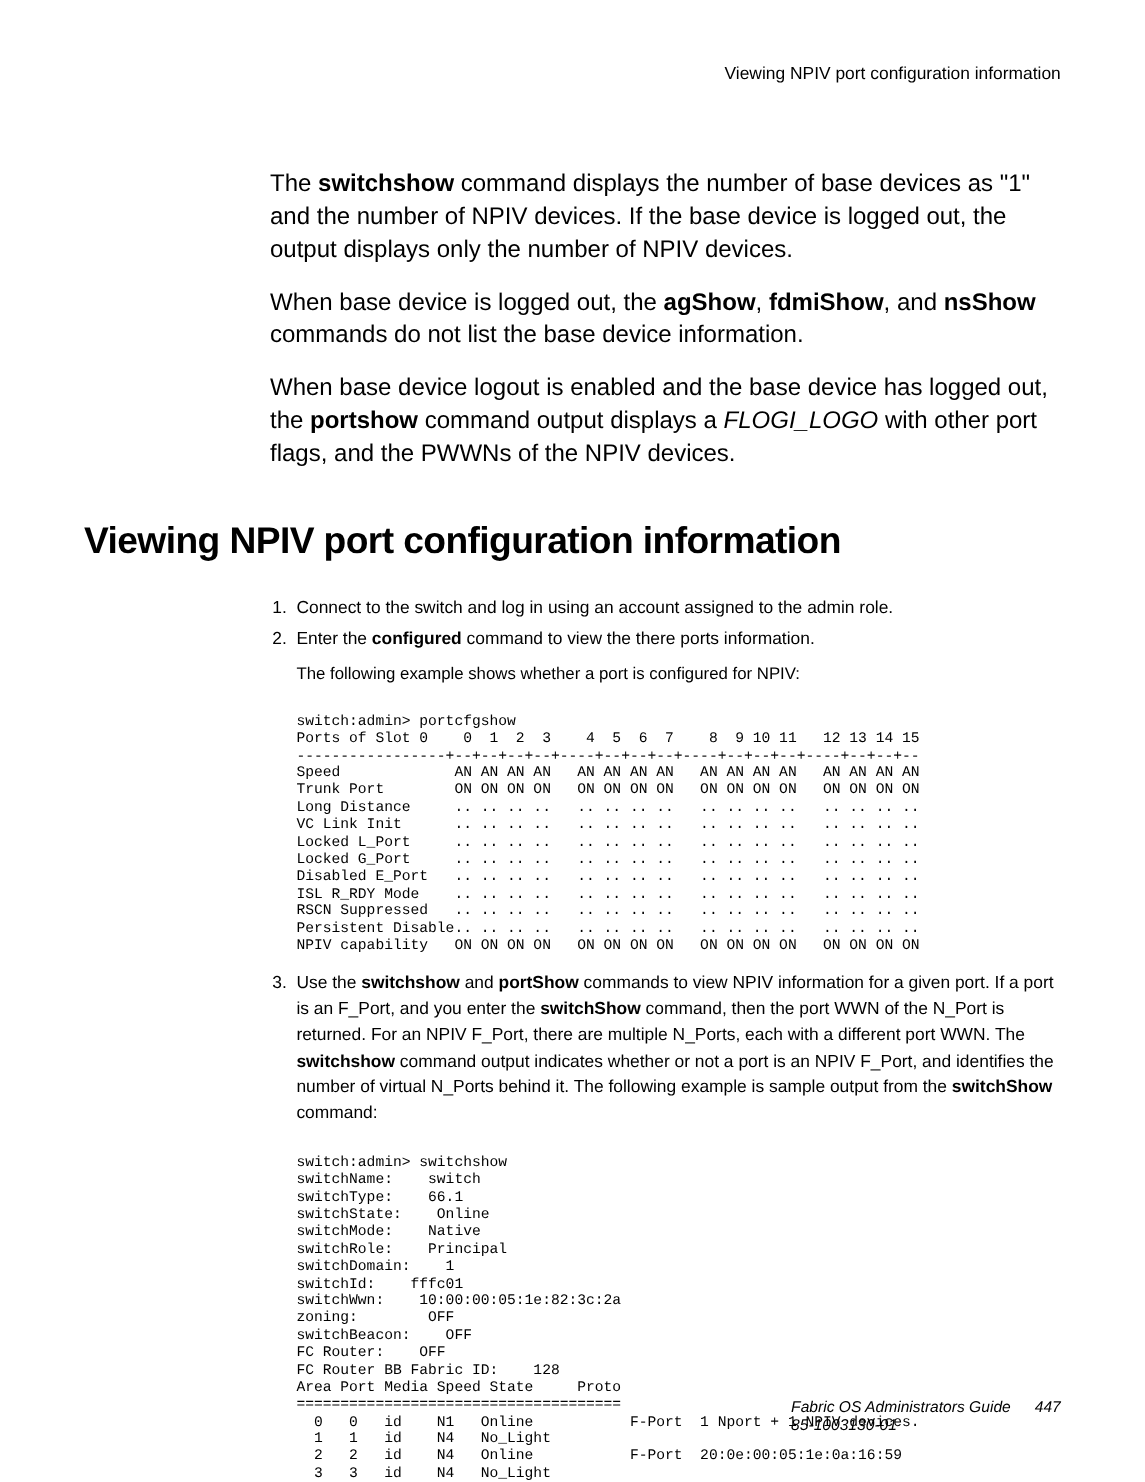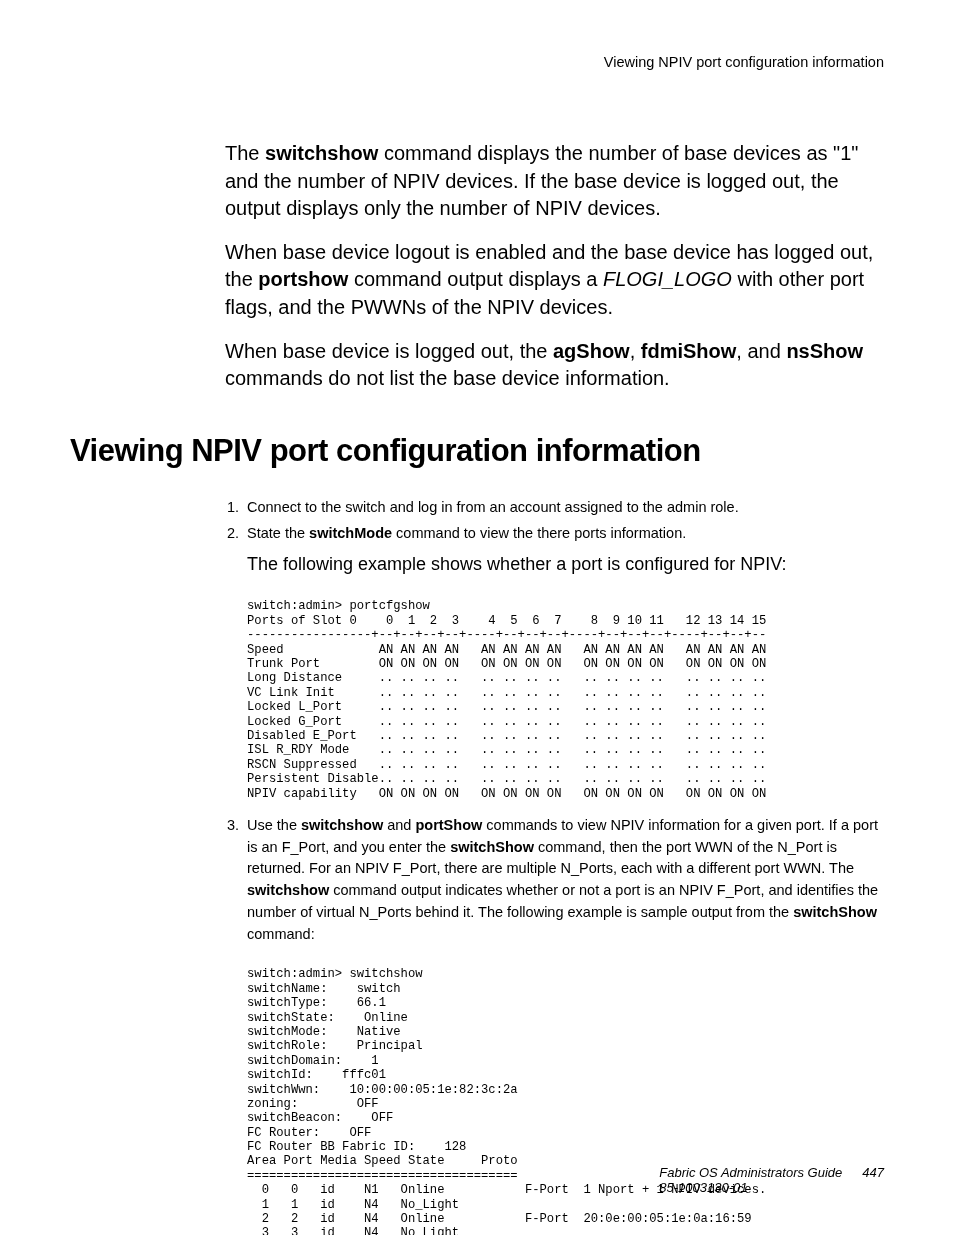--- a/index.html
+++ b/index.html
@@ -49,21 +49,21 @@
     line-height: 1.5;
     font-size: 14.5px;
   }
   ol.steps > li {
     margin-bottom: 4px;
     padding-left: 4px;
   }
   .step-follow {
     margin: 8px 0 8px 0;
     line-height: 1.4;
-    font-size: 18px;
+    font-size: 14px;
   }
   pre.code {
     font-family: "Courier New", Courier, monospace;
     font-size: 12.2px;
     line-height: 1.18;
     white-space: pre;
     margin: 22px 0 14px 0;
   }
   .footer {
     position: absolute;
@@ -83,34 +83,34 @@
 <body>
 
 <div class="page">
   <div class="running-head">Viewing NPIV port configuration information</div>
 
   <div class="body-block">
     <p class="para">
       <span>The </span><b>switchshow</b><span> command displays the number of base devices as "1" and the number of NPIV devices. If the base device is logged out, the output displays only the number of NPIV devices.</span>
     </p>
     <p class="para">
-      <span>When base device logout is enabled and the base device has logged out, the </span><b>portshow</b><span> command output displays a </span><i>FLOGI_LOGO</i><span> with other port flags, and the PWWNs of the NPIV devices.</span>
+      <span>When base device is logged out, the </span><b>agShow</b><span>, </span><b>fdmiShow</b><span>, and </span><b>nsShow</b><span> commands do not list the base device information.</span>
     </p>
     <p class="para">
-      <span>When base device is logged out, the </span><b>agShow</b><span>, </span><b>fdmiShow</b><span>, and </span><b>nsShow</b><span> commands do not list the base device information.</span>
+      <span>When base device logout is enabled and the base device has logged out, the </span><b>portshow</b><span> command output displays a </span><i>FLOGI_LOGO</i><span> with other port flags, and the PWWNs of the NPIV devices.</span>
     </p>
   </div>
 
   <h1 class="section">Viewing NPIV port configuration information</h1>
 
   <div style="margin-left:155px;">
     <ol class="steps">
-      <li>Connect to the switch and log in from an account assigned to the admin role.</li>
+      <li>Connect to the switch and log in using an account assigned to the admin role.</li>
       <li>
-        <span>State the </span><b>switchMode</b><span> command to view the there ports information.</span>
+        <span>Enter the </span><b>configured</b><span> command to view the there ports information.</span>
         <div class="step-follow">The following example shows whether a port is configured for NPIV:</div>
         <pre class="code">switch:admin&gt; portcfgshow
 Ports of Slot 0    0  1  2  3    4  5  6  7    8  9 10 11   12 13 14 15
 -----------------+--+--+--+--+----+--+--+--+----+--+--+--+----+--+--+--
 Speed             AN AN AN AN   AN AN AN AN   AN AN AN AN   AN AN AN AN
 Trunk Port        ON ON ON ON   ON ON ON ON   ON ON ON ON   ON ON ON ON
 Long Distance     .. .. .. ..   .. .. .. ..   .. .. .. ..   .. .. .. ..
 VC Link Init      .. .. .. ..   .. .. .. ..   .. .. .. ..   .. .. .. ..
 Locked L_Port     .. .. .. ..   .. .. .. ..   .. .. .. ..   .. .. .. ..
 Locked G_Port     .. .. .. ..   .. .. .. ..   .. .. .. ..   .. .. .. ..

